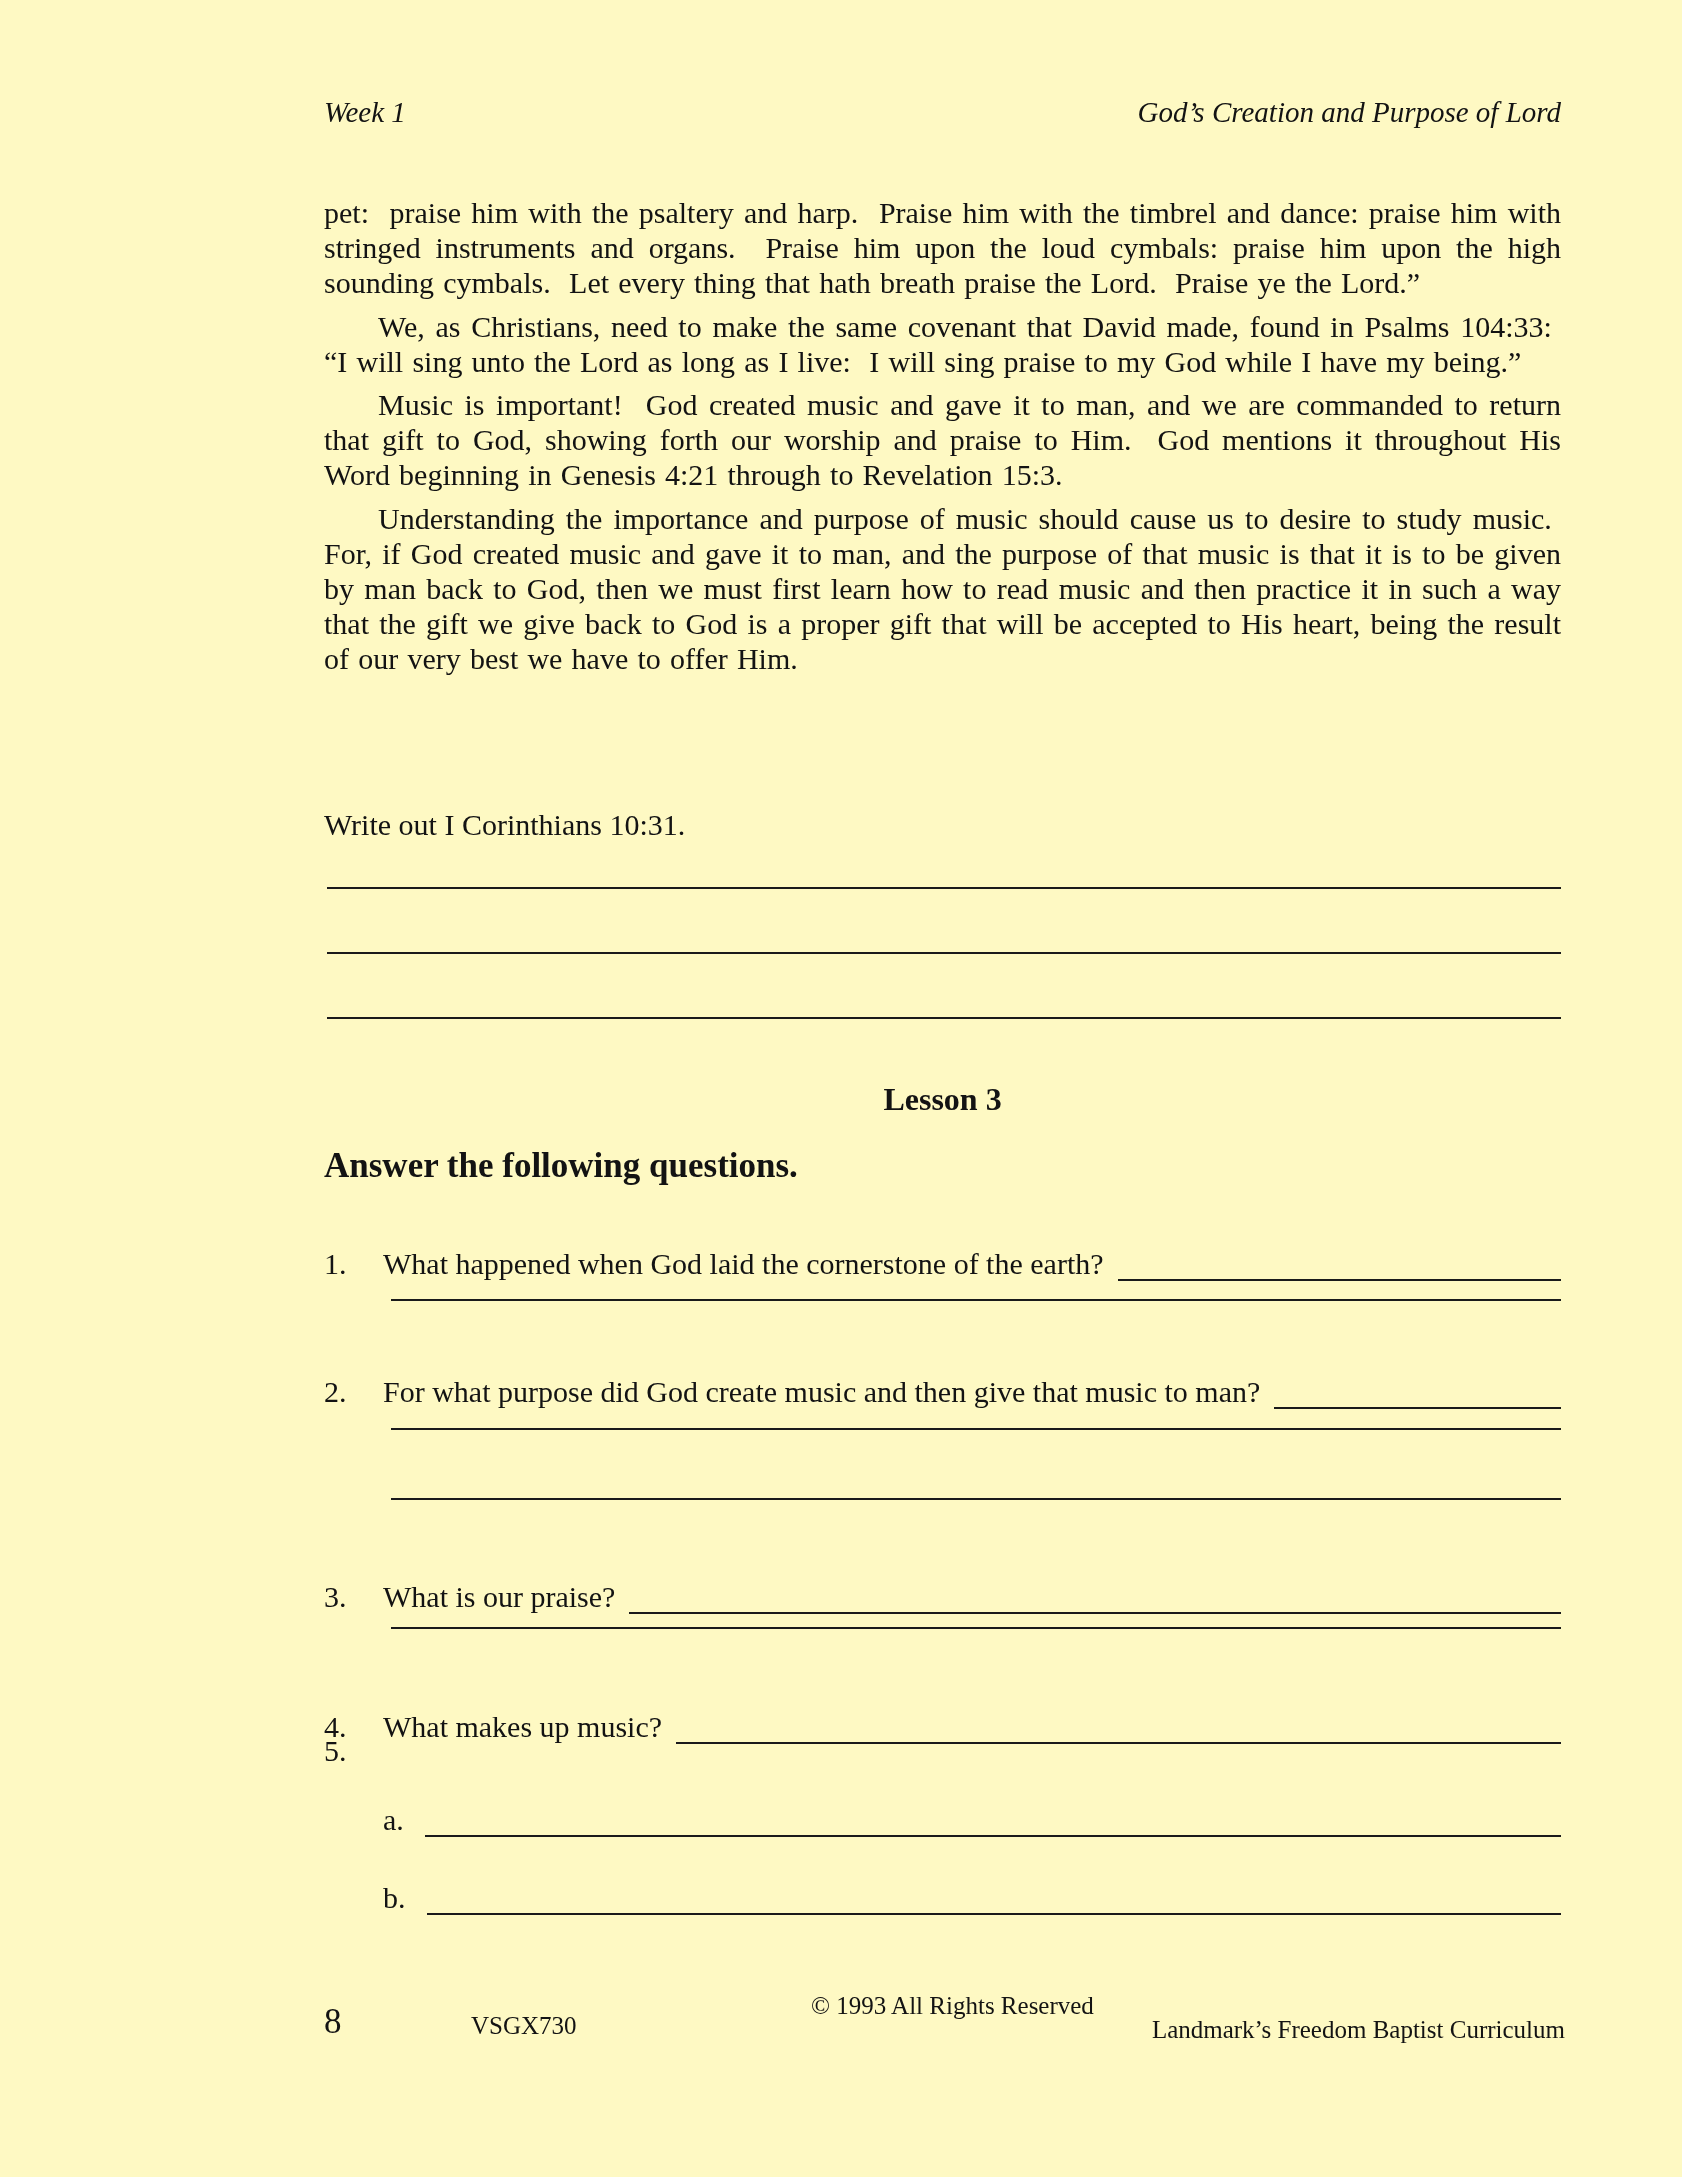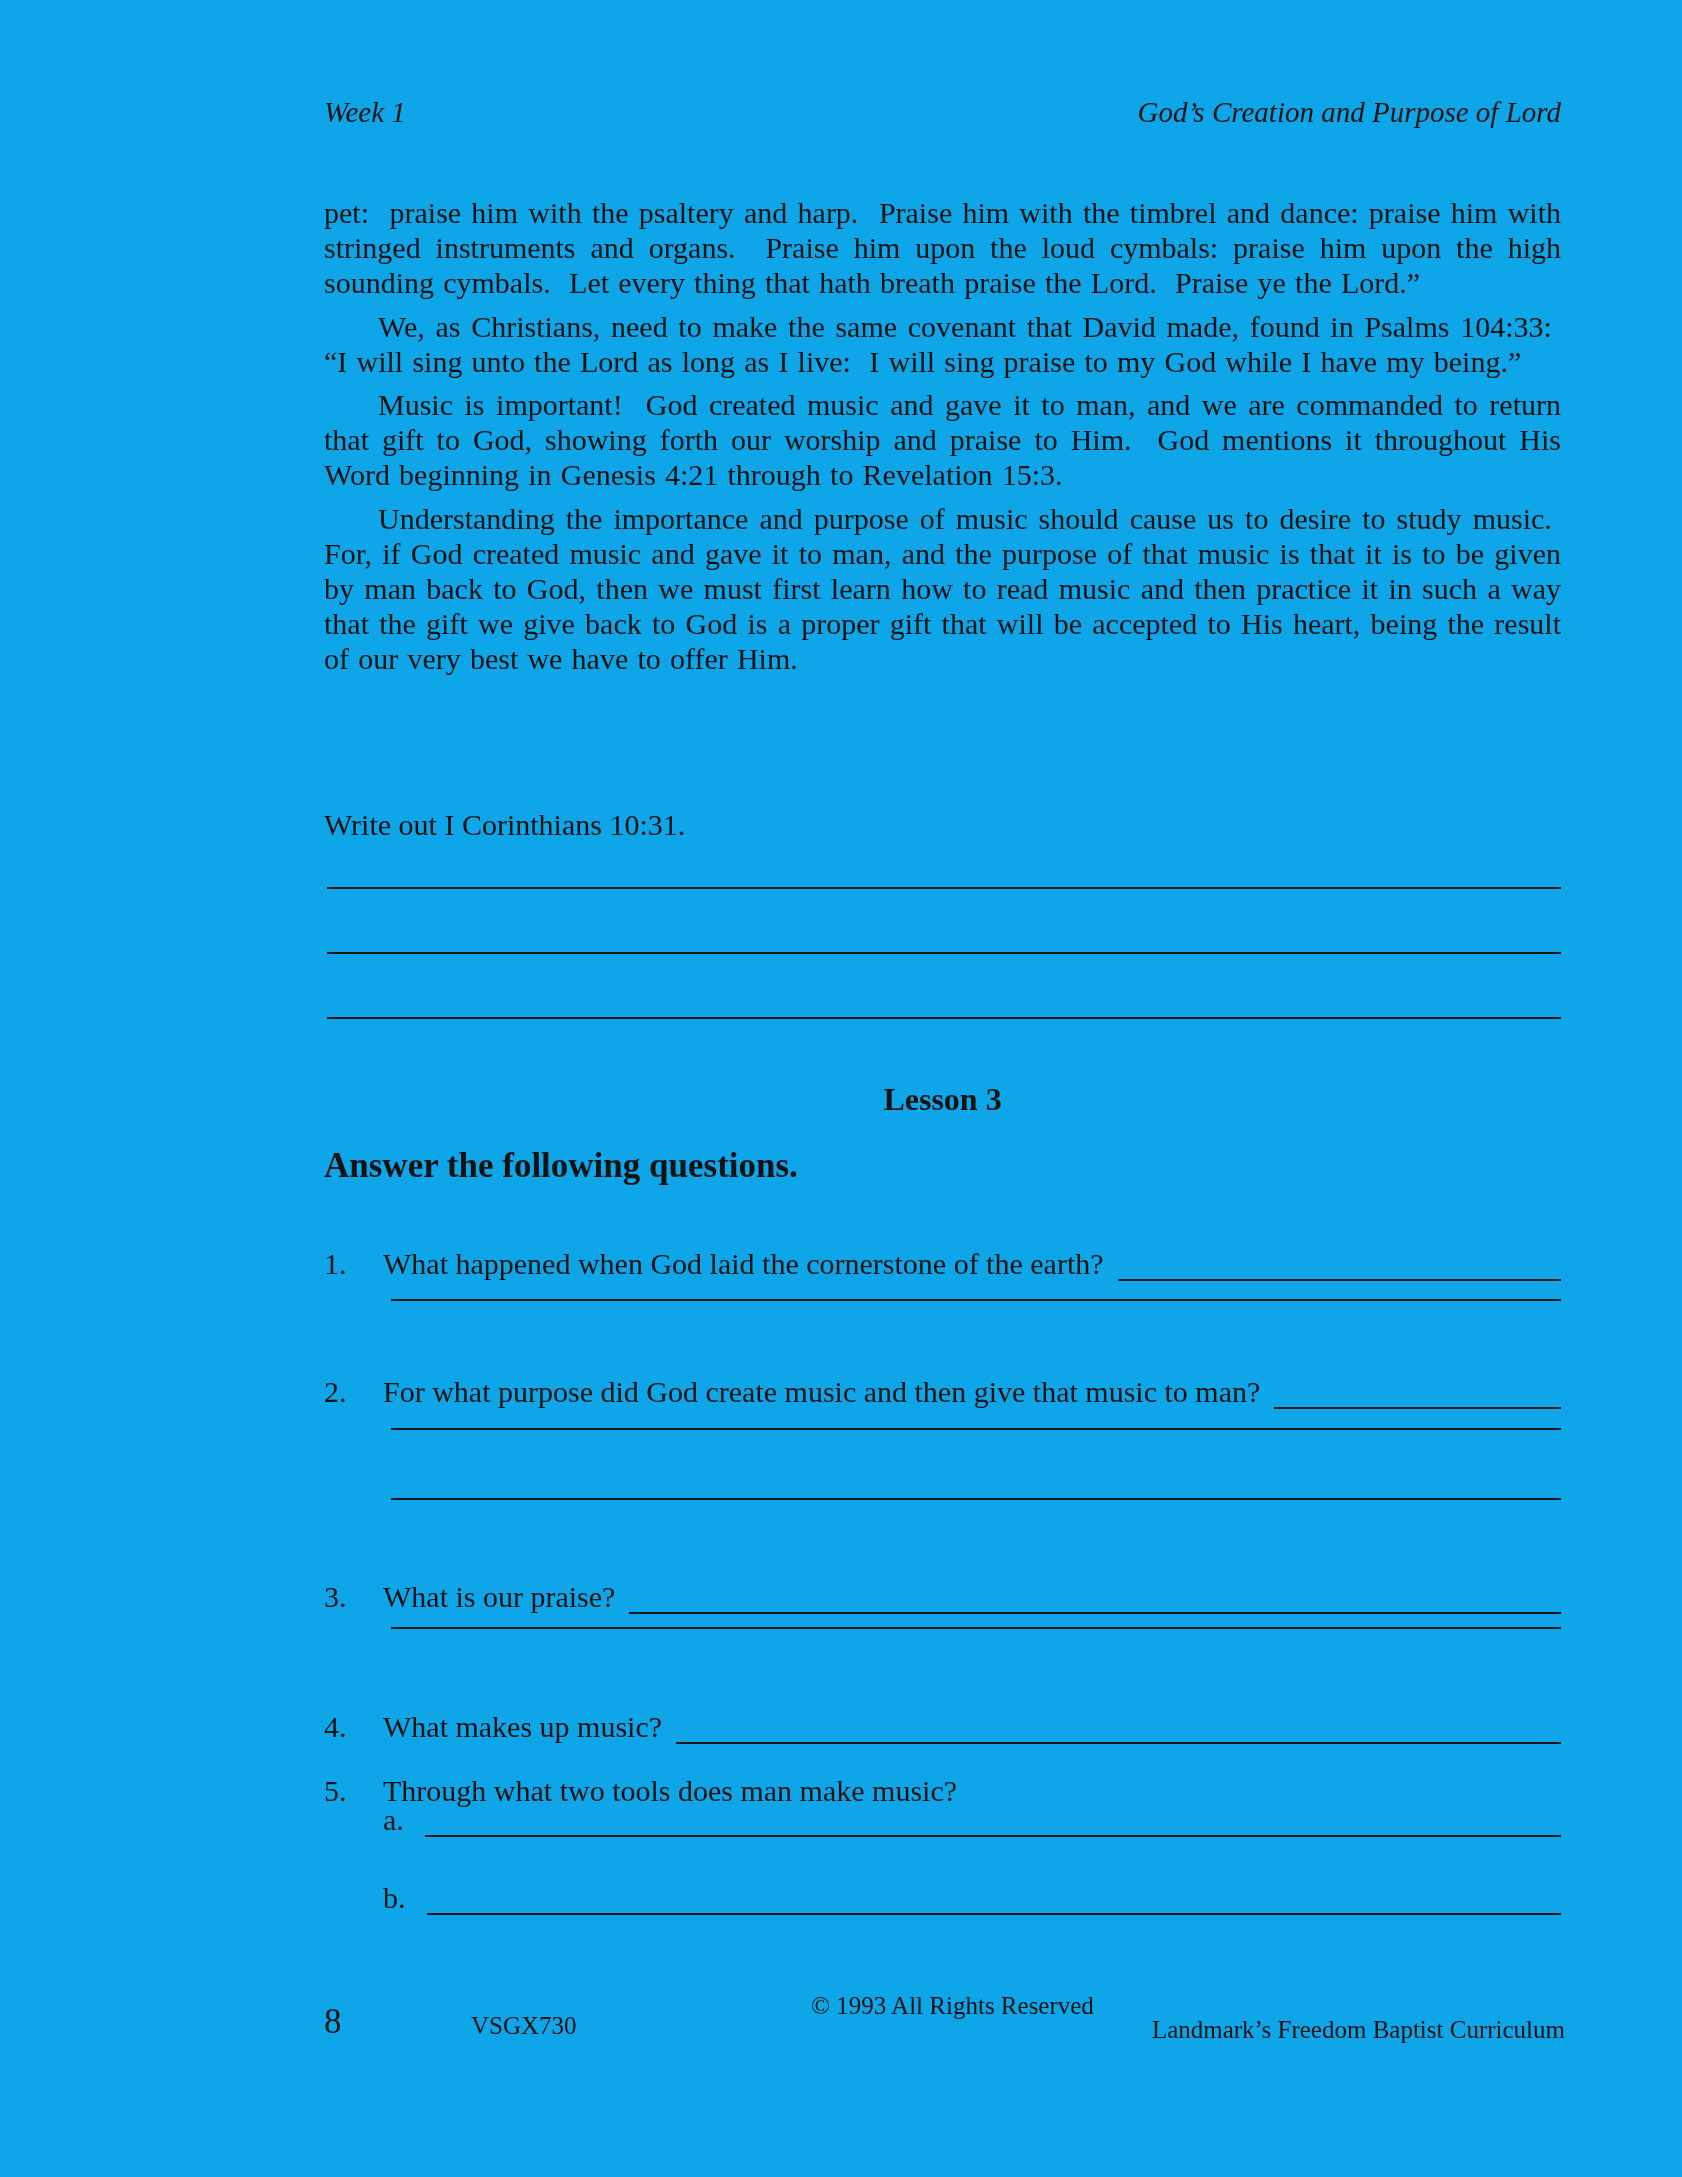--- a/index.html
+++ b/index.html
@@ -1,17 +1,17 @@
 <!DOCTYPE html>
 <html style="font-size:14px"><head>
 <meta charset="utf-8">
 <style>
   html,body{margin:0;padding:0;background:#ffffff;}
   .page{
-    position:relative;width:1683px;height:2177px;background:#0ea5e9;
+    position:relative;width:1683px;height:2177px;background:#fef9c3;
     font-family:"Liberation Serif","DejaVu Serif",serif;color:#131313;overflow:hidden;
   }
   .header{
     position:absolute;top:95px;left:324px;width:1237px;
     display:flex;justify-content:space-between;align-items:baseline;
     font-style:italic;font-size:29px;line-height:35px;
   }
   .body-text{
     position:absolute;top:195px;left:324px;width:1237px;
     font-size:30px;line-height:35px;text-align:justify;word-spacing:1.7px;
@@ -94,21 +94,20 @@
   <div class="rule" style="top:1627px;left:391px;width:1170px;"></div>
 
   <div class="q" style="top:1667px;">
     <span class="qnum">4.</span>
     <span class="qtext">What makes up music?</span>
     <span class="fill"></span>
   </div>
 
   <div class="q" style="top:1731px;">
     <span class="qnum">5.</span>
-    <span class="qtext">Through what two tools does man make music?</span>
   </div>
   <div class="sub" style="top:1800px;">
     <span>a.</span>
     <span class="fill"></span>
   </div>
   <div class="sub" style="top:1878px;">
     <span>b.</span>
     <span class="fill"></span>
   </div>
 

